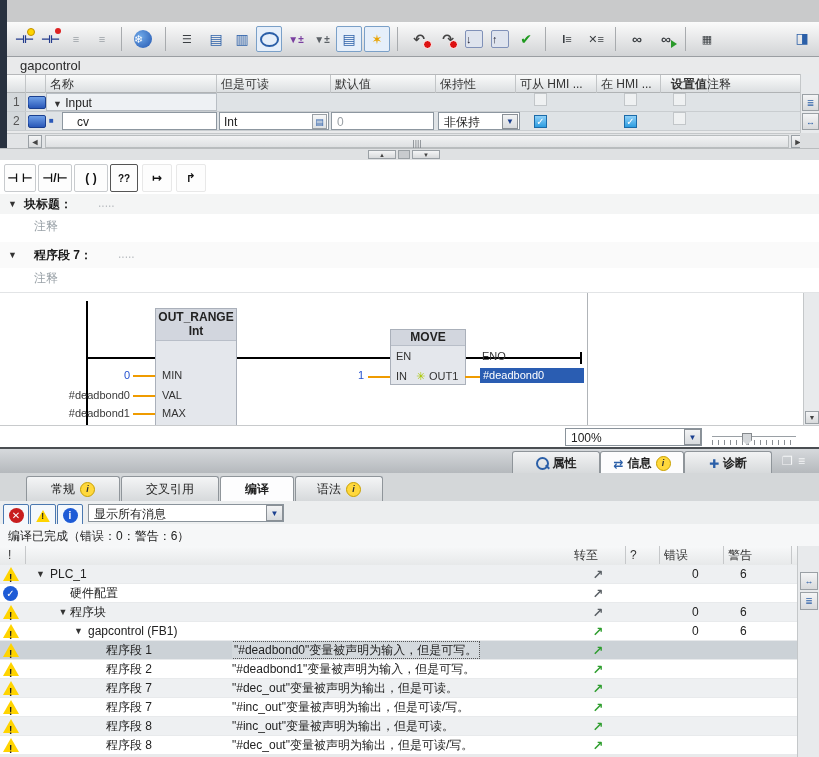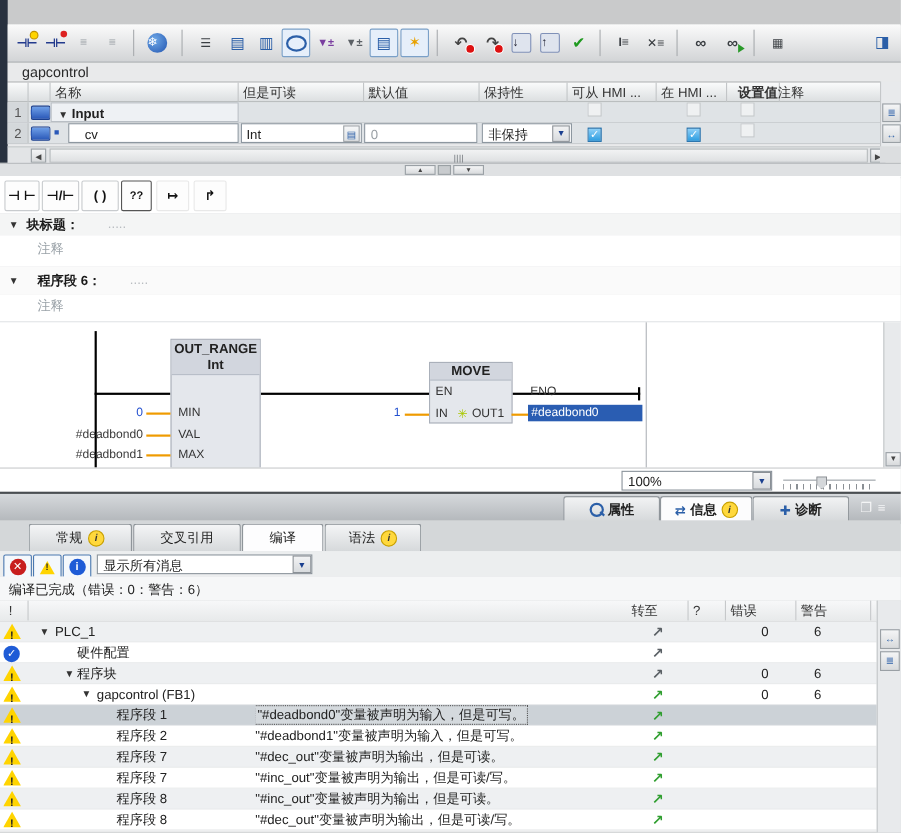--- a/index.html
+++ b/index.html
@@ -98,21 +98,21 @@
   .arr-icon{color:#2b5fa8;font-weight:bold;font-size:12px;}
   .diag-icon{color:#2b5fa8;font-weight:bold;font-size:12px;}
   .ibadge{display:inline-block;width:13px;height:13px;border-radius:50%;background:#ffd83c;border:1px solid #c8a000;
           color:#333;font-size:9px;font-weight:bold;text-align:center;line-height:13px;font-style:italic;}
   .winico{color:#f4f5f6;font-size:12px;}
   
   .msgtabs{background:#d4d7d9;}
   .mtab{position:absolute;bottom:0;height:24px;background:linear-gradient(#f4f5f6,#d6d9db);
         border:1px solid #8f959a;border-bottom:none;border-radius:3px 3px 0 0;
         display:flex;align-items:center;justify-content:center;gap:5px;color:#222;}
-  .mtab.active{background:#fdfdfe;font-weight:normal;}
+  .mtab.active{background:#fdfdfe;font-weight:bold;}
   .filterrow{background:#eceeef;border-bottom:1px solid #d2d4d6;}
   .fbtn{position:absolute;top:3px;width:24px;height:21px;background:#f4f8fc;border:1px solid #4a78b0;border-radius:2px;
         display:flex;align-items:center;justify-content:center;}
   .err-ic{display:inline-block;width:15px;height:15px;border-radius:50%;background:#c81e1e;color:#fff;
           font-size:10px;font-weight:bold;text-align:center;line-height:15px;}
   .info-ic{display:inline-block;width:15px;height:15px;border-radius:50%;background:#1e5bd6;color:#fff;
           font-size:10px;font-weight:bold;text-align:center;line-height:15px;}
   .tri{display:inline-block;position:relative;width:0;height:0;border-left:8px solid transparent;border-right:8px solid transparent;
        border-bottom:14px solid #ffd400;}
   .tri i{position:absolute;left:-2px;top:2px;font-size:10px;font-weight:bold;color:#222;font-style:normal;}
@@ -201,21 +201,21 @@
     <span class="hcell" style="left:429px;width:80px;">保持性</span>
     <span class="hcell" style="left:509px;width:81px;">可从 HMI ...</span>
     <span class="hcell" style="left:590px;width:64px;">在 HMI ...</span>
     <span class="hcell" style="left:660px;width:42px;font-weight:bold;">设置值</span>
     <span class="hcell" style="left:696px;width:97px;border-right:none;">注释</span>
   </div>
 
   <div class="abs vrow" style="left:7px;top:93px;width:793px;">
     <span class="vc numcell" style="left:0;width:19px;">1</span>
     <span class="vc" style="left:21px;width:18px;"><span class="iotag"></span></span>
-    <span class="vc namebox" style="left:39px;width:171px;padding-left:6px;font-weight:bold;"><span class="tri-exp">▼</span>&nbsp;<span>Input</span></span>
+    <span class="vc namebox" style="left:39px;width:171px;padding-left:6px;"><span class="tri-exp">▼</span>&nbsp;<span>Input</span></span>
     <span class="vc" style="left:527px;width:20px;"><span class="cbx dis"></span></span>
     <span class="vc" style="left:617px;width:20px;"><span class="cbx dis"></span></span>
     <span class="vc" style="left:666px;width:20px;"><span class="cbx dis"></span></span>
   </div>
 
   <div class="abs vrow" style="left:7px;top:112px;width:793px;">
     <span class="vc numcell" style="left:0;width:19px;">2</span>
     <span class="vc" style="left:21px;width:18px;"><span class="iotag"></span></span>
     <span class="vc" style="left:42px;width:12px;color:#2a58b8;font-size:8px;">■</span>
     <span class="vc whitebox" style="left:55px;width:155px;padding-left:14px;">cv</span>
@@ -258,21 +258,21 @@
     <span class="abs tri-exp" style="left:8px;top:5px;">▼</span>
     <span class="abs sectlabel" style="left:24px;top:2px;">块标题：</span>
     <span class="abs dots" style="left:98px;top:2px;">.....</span>
   </div>
   <div class="abs" style="left:0;top:214px;width:819px;height:28px;background:#fff;border-bottom:1px solid #d8dadc;">
     <span class="abs cmt" style="left:34px;top:4px;">注释</span>
   </div>
 
   <div class="abs secthdr" style="left:0;top:242px;width:819px;height:26px;background:#fafafa;">
     <span class="abs tri-exp" style="left:8px;top:8px;">▼</span>
-    <span class="abs sectlabel" style="left:34px;top:5px;">程序段 6：</span>
+    <span class="abs sectlabel" style="left:34px;top:5px;">程序段 7：</span>
     <span class="abs dots" style="left:118px;top:5px;">.....</span>
   </div>
   <div class="abs" style="left:0;top:268px;width:819px;height:24px;background:#fff;">
     <span class="abs cmt" style="left:34px;top:2px;">注释</span>
   </div>
 
   <div class="abs" style="left:0;top:292px;width:819px;height:133px;background:#fff;border-top:1px solid #e2e4e6;">
 
     <div class="wire" style="left:86px;top:8px;width:2px;height:125px;"></div>
 

